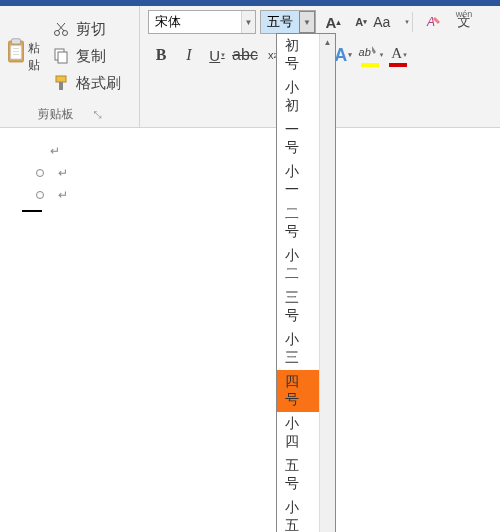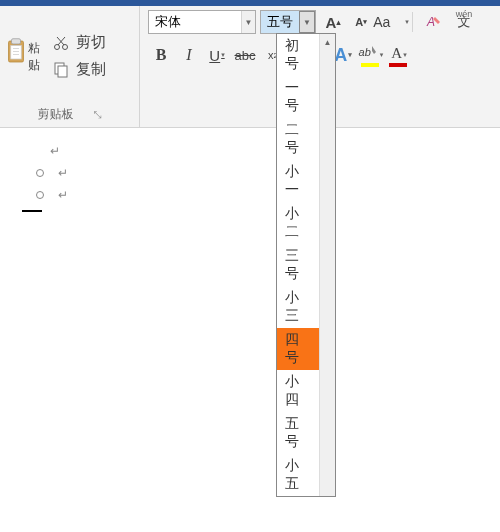--- a/index.html
+++ b/index.html
@@ -36,21 +36,21 @@
     .gs1 { font-size: 15px; font-weight: bold; }
     .gs2 { font-size: 11px; font-weight: bold; }
     .aa { font-size: 14px; gap: 14px; }
     .sep { width: 1px; height: 20px; background: #d4d4d4; margin: 0 4px; }
     
     .font-row2 { display: flex; align-items: center; gap: 2px; }
     .btn-sm { width: 26px; height: 26px; display: flex; align-items: center; justify-content: center; cursor: pointer; color: #444; font-size: 15px; }
     .bold { font-weight: bold; font-size: 16px; font-family: "Times New Roman"; }
     .italic { font-style: italic; font-family: "Times New Roman"; font-size: 16px; }
     .underline { text-decoration: underline; font-family: "Times New Roman"; }
-    .strike { text-decoration: line-through; font-size: 13px; }
+    .strike { text-decoration: line-through; font-size: 16px; }
     .dd-arrow { font-size: 7px; color: #666; margin-left: 1px; }
     .sub { font-size: 11px; }
     
     .ruby { font-size: 9px; color: #666; position: absolute; top: -1px; }
     .wen-btn { position: relative; }
     
     .text-effect { color: #4a8fd4; font-family: "Times New Roman"; font-weight: bold; }
     .highlight-swatch { position: relative; }
     .highlight-swatch::after { content: ''; position: absolute; bottom: 1px; left: 3px; width: 18px; height: 4px; background: #ffff00; }
     .fontcolor-swatch { position: relative; }
@@ -105,20 +105,29 @@
         </div>
         <div class="clip-action">
           <span class="ico">
               <svg viewBox="0 0 18 18">
                 <rect x="3" y="2" width="9" height="11" fill="#fff" stroke="#777"></rect>
                 <rect x="6" y="5" width="9" height="11" fill="#fff" stroke="#777"></rect>
               </svg>
             </span>
           <span>复制</span>
         </div>
+        <div class="clip-action">
+          <span class="ico">
+              <svg viewBox="0 0 18 18">
+                <rect x="4" y="2" width="10" height="6" fill="#f0c040" stroke="#b58838"></rect>
+                <rect x="7" y="8" width="4" height="8" fill="#888"></rect>
+              </svg>
+            </span>
+          <span>格式刷</span>
+        </div>
       </div>
     </div>
     <div class="group-label">
       <span>剪贴板</span>
       <span class="launcher">⤡</span>
     </div>
   </div>
 
   <div class="font-group">
     <div class="font-row1">
@@ -184,23 +193,24 @@
           <span style="font-family:Times New Roman;font-size:15px;position:relative;top:-2px;">A</span>
           <span class="dd-arrow">▾</span>
         </div>
     </div>
   </div>
 </div>
 
 <div class="dropdown">
   <div class="dd-list" id="dd-list">
       <div class="dd-item">初号</div>
+      <div class="dd-item">小初</div>
       <div class="dd-item">一号</div>
+      <div class="dd-item">小一</div>
       <div class="dd-item">二号</div>
-      <div class="dd-item">小一</div>
       <div class="dd-item">小二</div>
       <div class="dd-item">三号</div>
       <div class="dd-item">小三</div>
       <div class="dd-item hovered">四号</div>
       <div class="dd-item">小四</div>
       <div class="dd-item">五号</div>
       <div class="dd-item">小五</div>
     </div>
   <div class="dd-scrollbar">
     <div class="dd-sb-up">▲</div>

